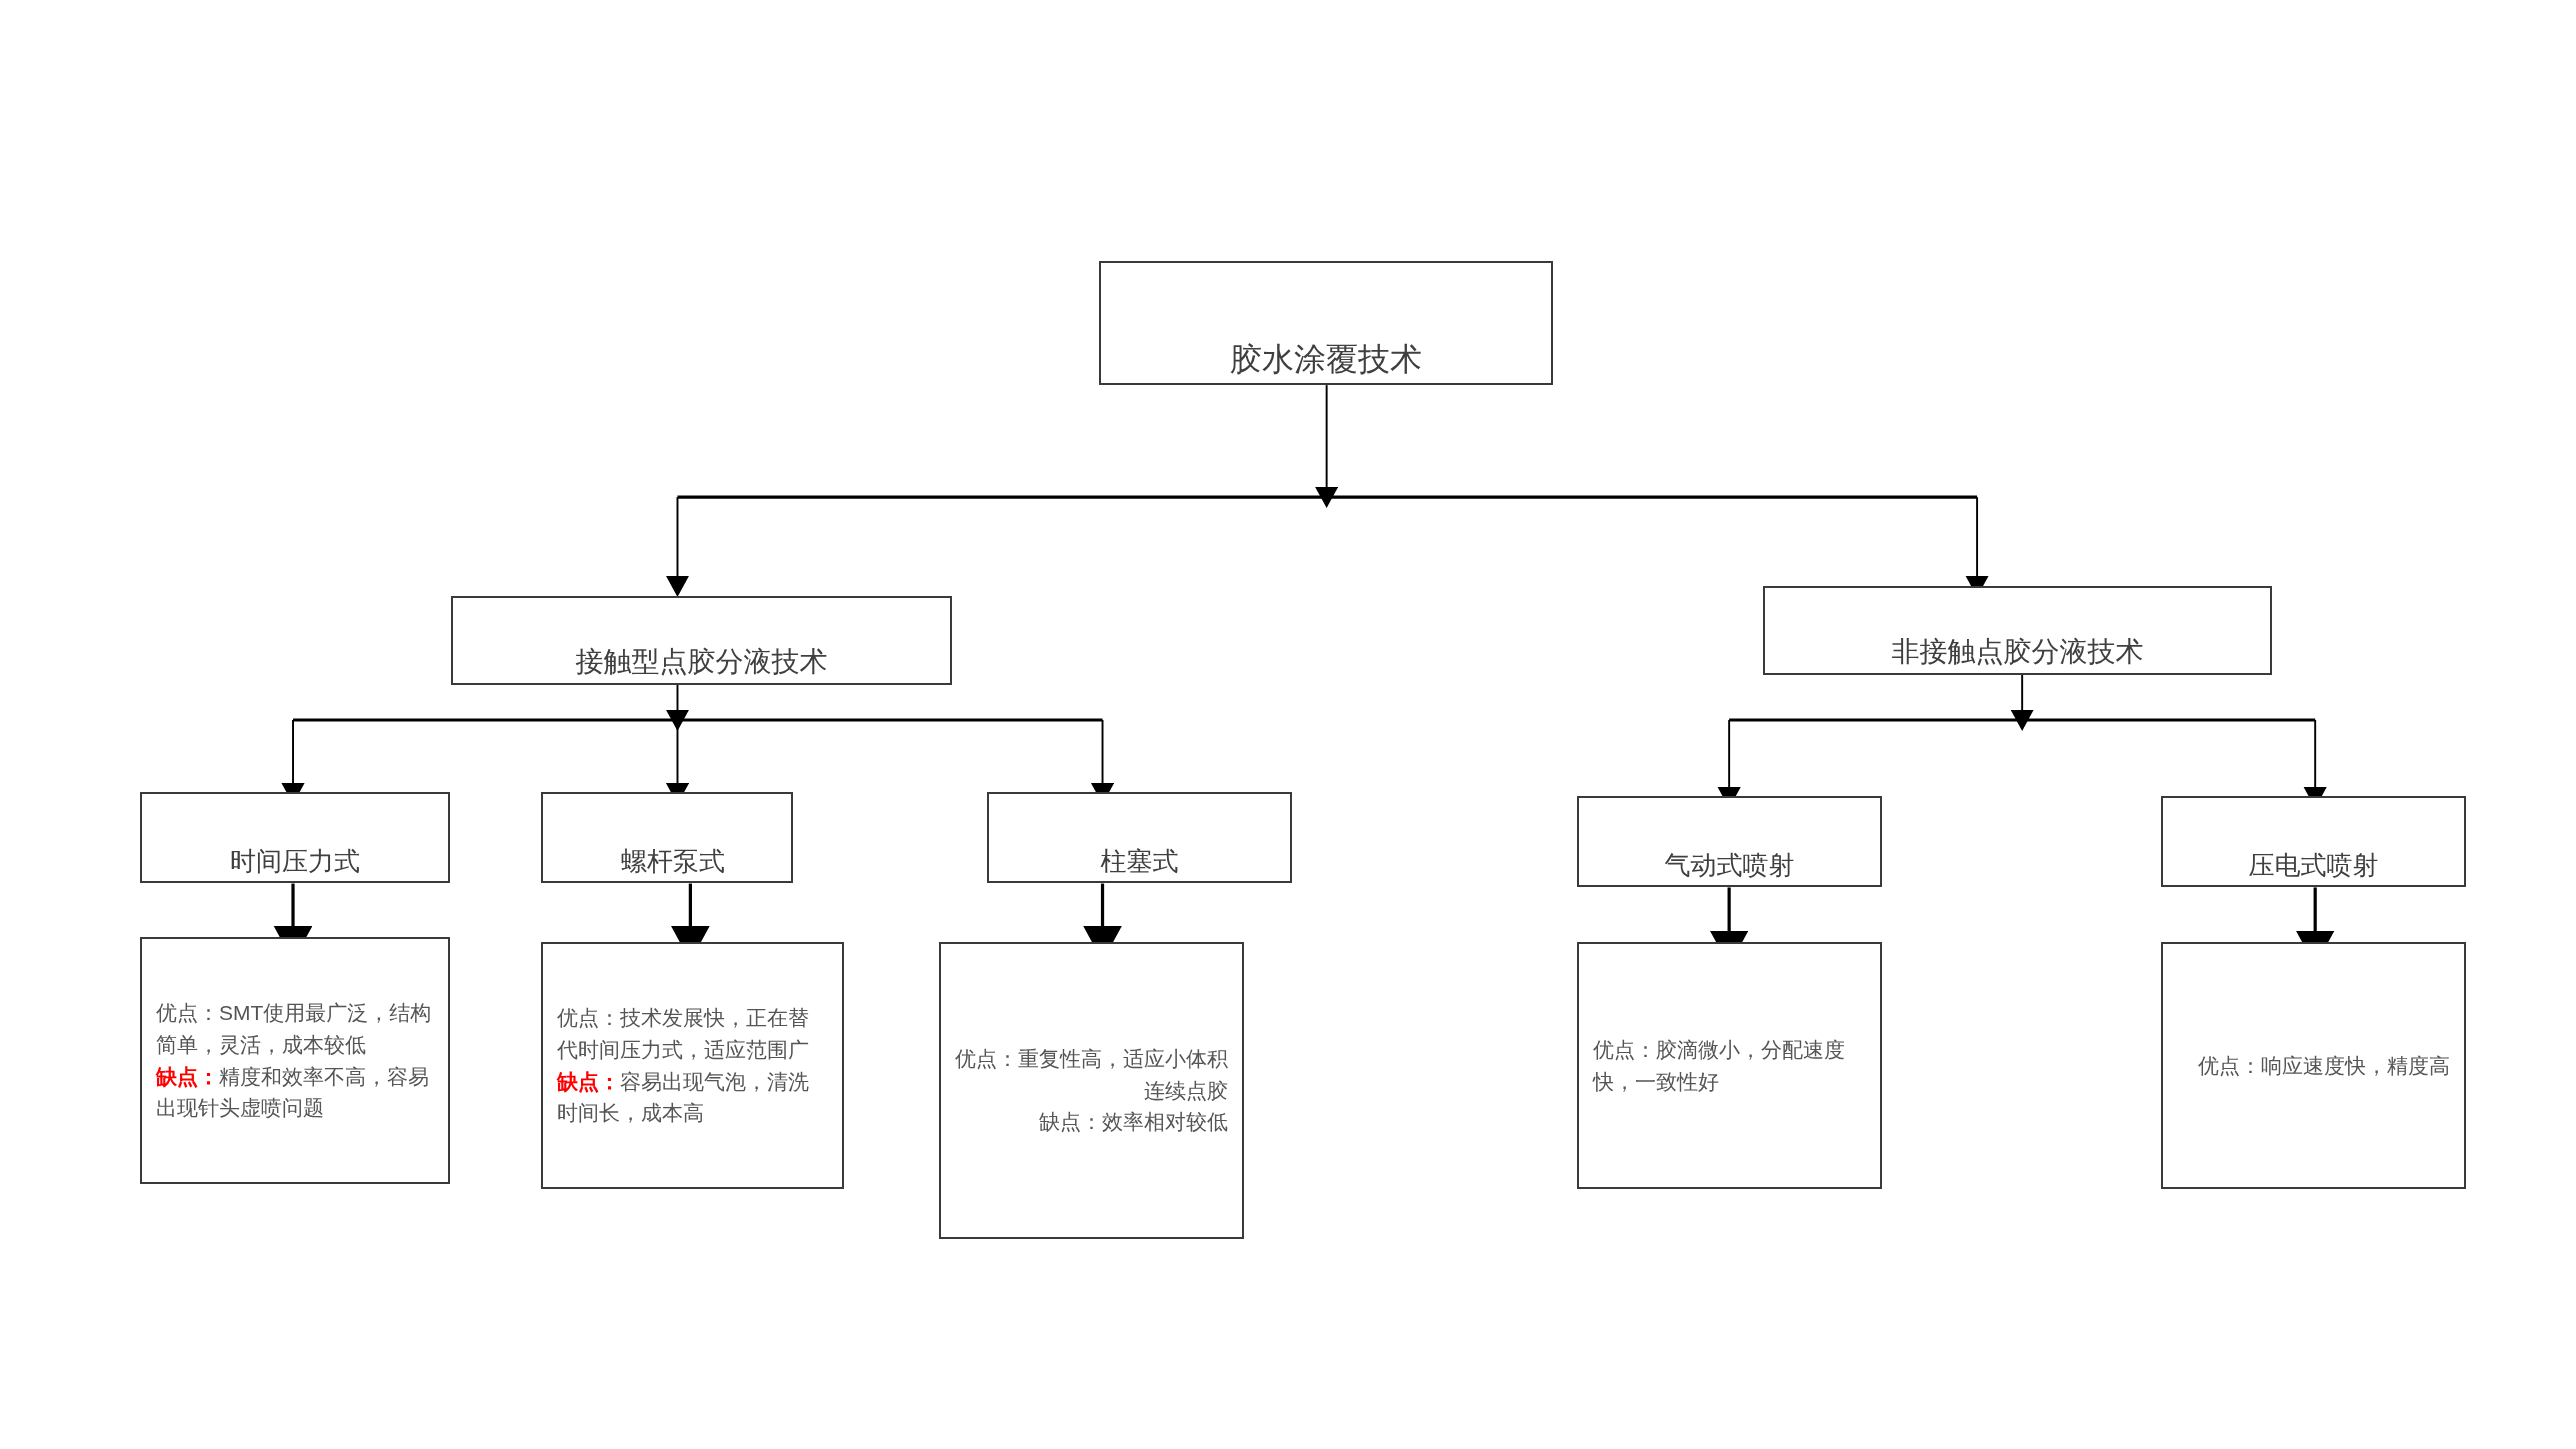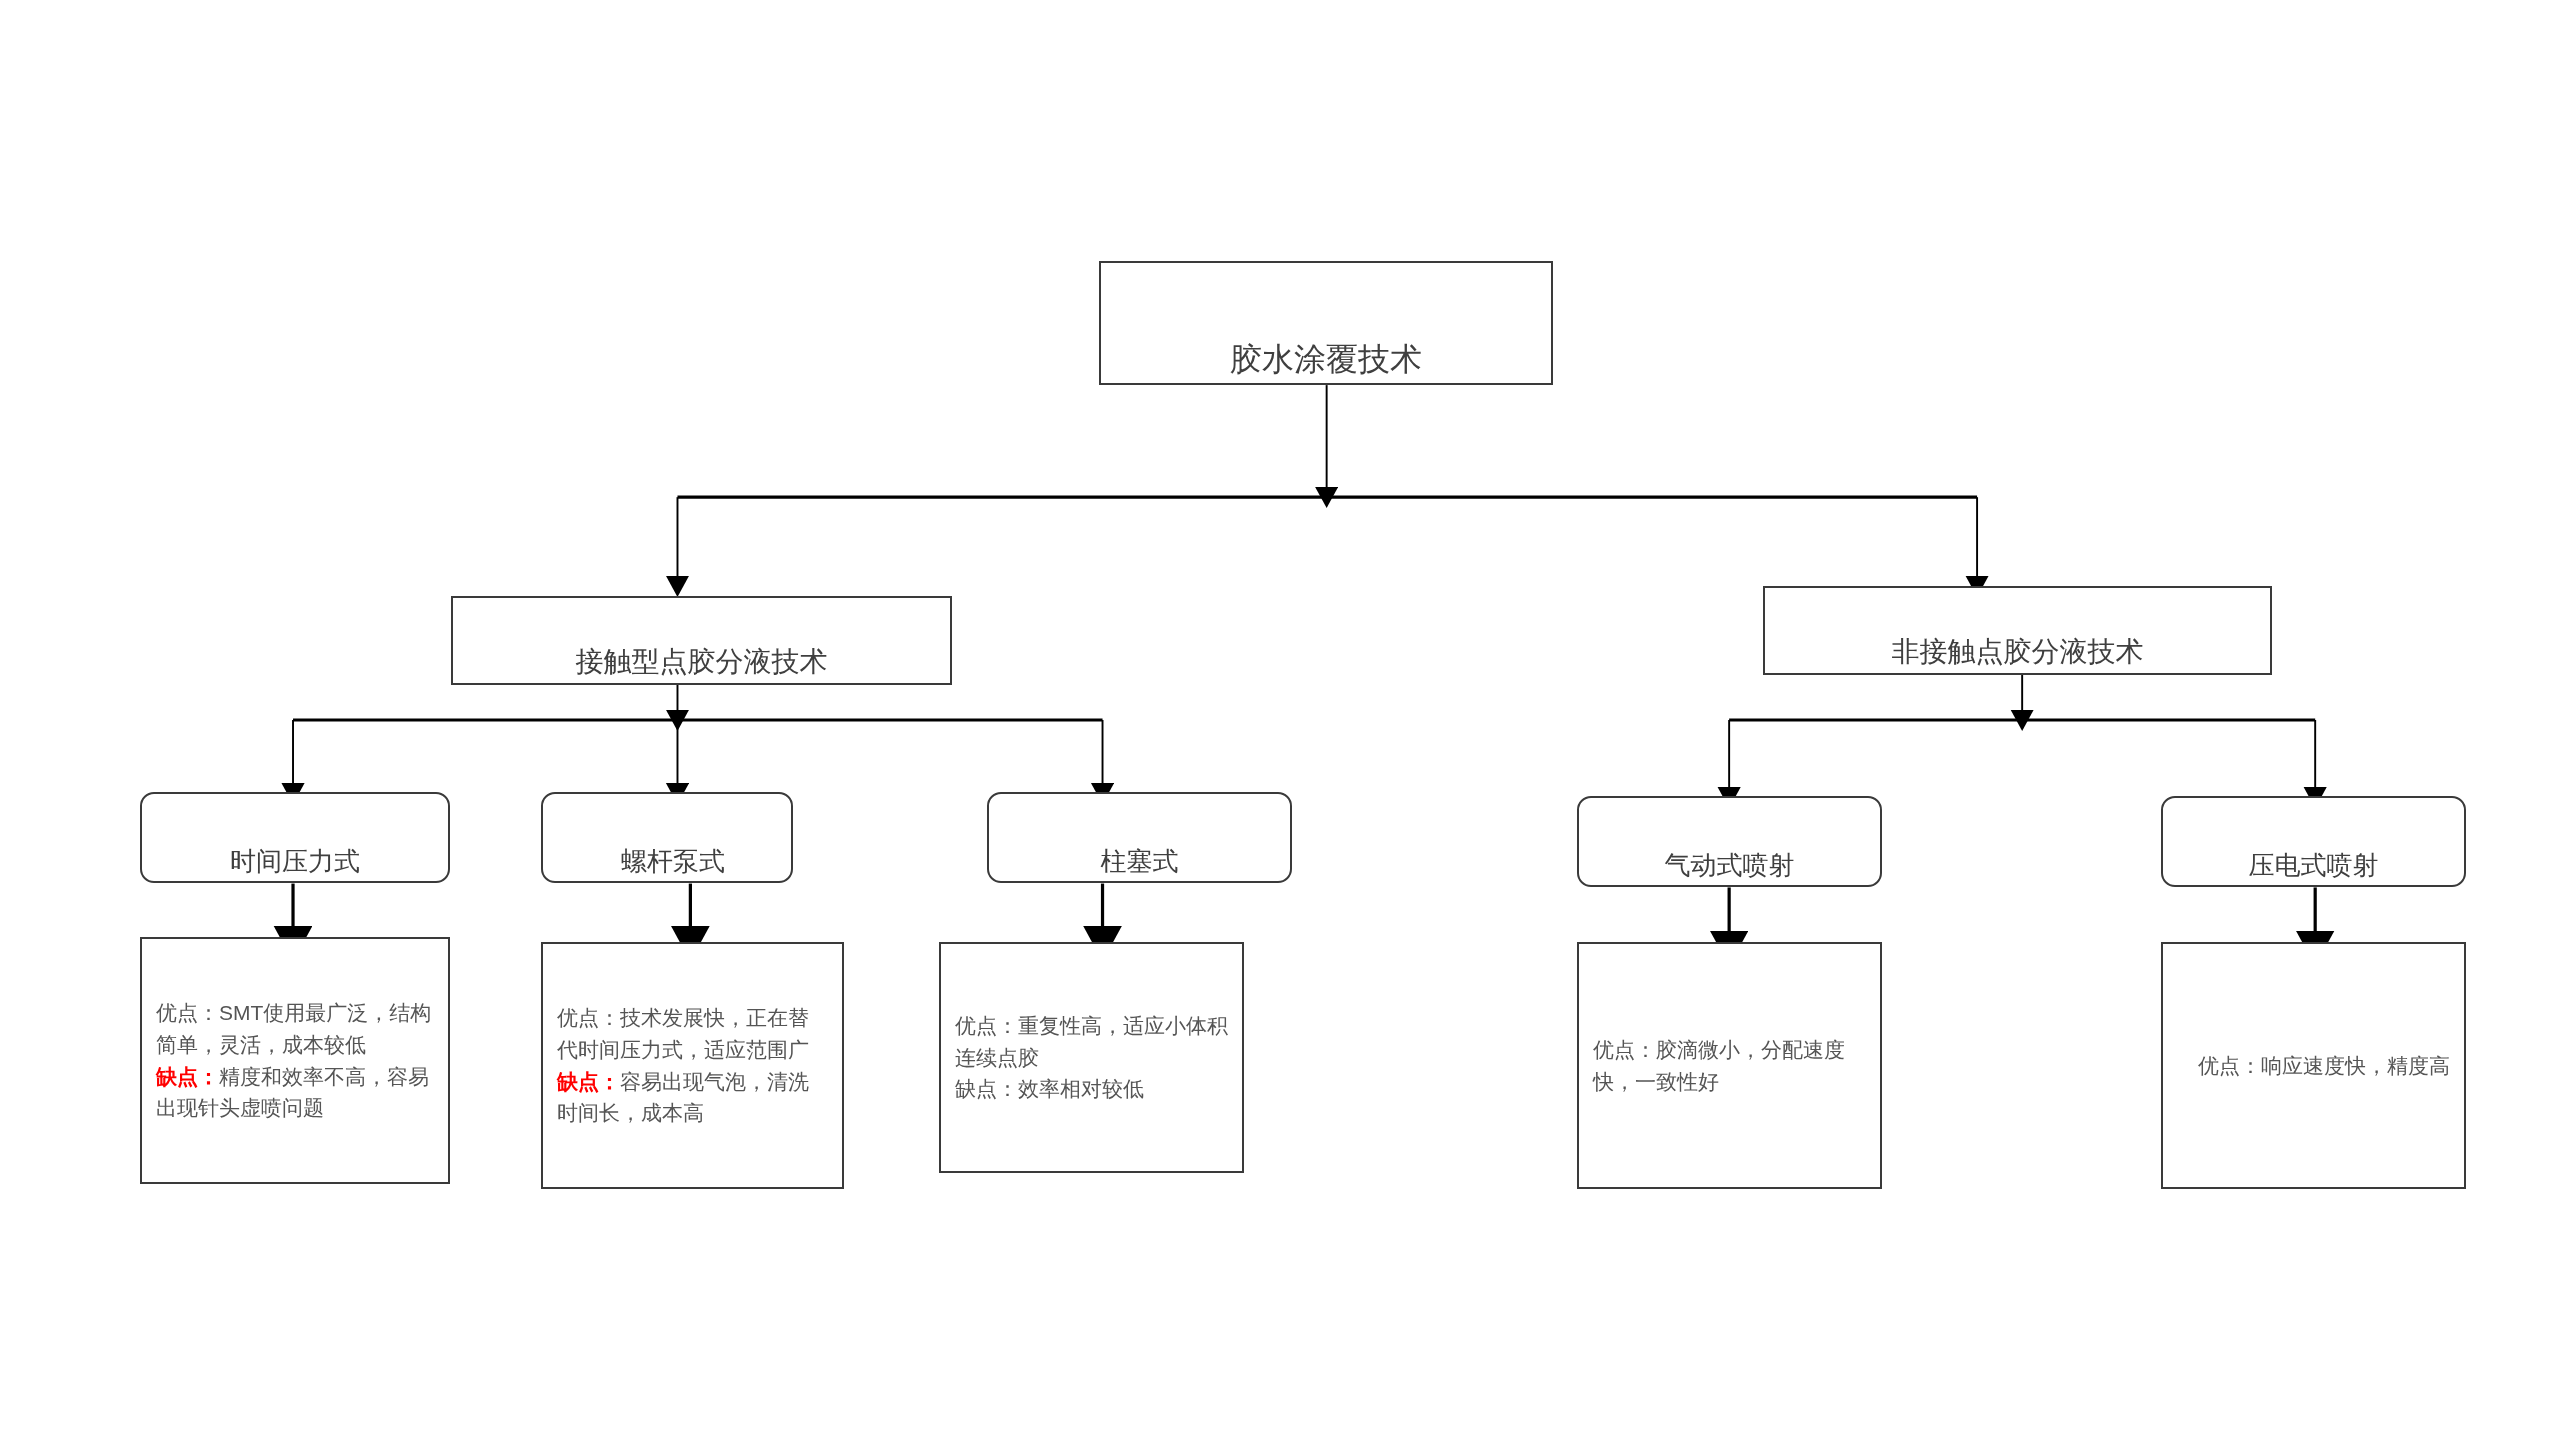--- a/index.html
+++ b/index.html
@@ -18,21 +18,21 @@
     border:2.6px solid #3a3a3a;
     background:#ffffff;
     display:flex;
     align-items:flex-end;
     justify-content:center;
     color:#3f3f3f;
     line-height:1.5;
   }
   .node-root{font-size:32px;}
   .node-l2{font-size:28px;}
-  .node-l3{font-size:26px;border-radius:14px;}
+  .node-l3{font-size:26px;}
 
   .detail{
     position:absolute;
     box-sizing:border-box;
     border:2.6px solid #3a3a3a;
     background:#ffffff;
     display:flex;
     flex-direction:column;
     justify-content:center;
     padding:0 14px;
@@ -132,21 +132,21 @@
 
   <div class="detail" style="left:541px;top:942px;width:303px;height:247px;">
     <p>
       <span class="lbl">优点：</span><span>技术发展快，正在替代时间压力式，适应范围广</span>
     </p>
     <p>
       <span class="lbl-red">缺点：</span><span>容易出现气泡，清洗时间长，成本高</span>
     </p>
   </div>
 
-  <div class="detail" style="left:939px;top:942px;width:305px;height:231px;">
+  <div class="detail" style="left:939px;top:942px;width:305px;height:297px;text-align:right;">
     <p>
       <span class="lbl">优点：</span><span>重复性高，适应小体积连续点胶</span>
     </p>
     <p>
       <span class="lbl">缺点：</span><span>效率相对较低</span>
     </p>
   </div>
 
   <div class="detail" style="left:1577px;top:942px;width:305px;height:247px;">
     <p>

